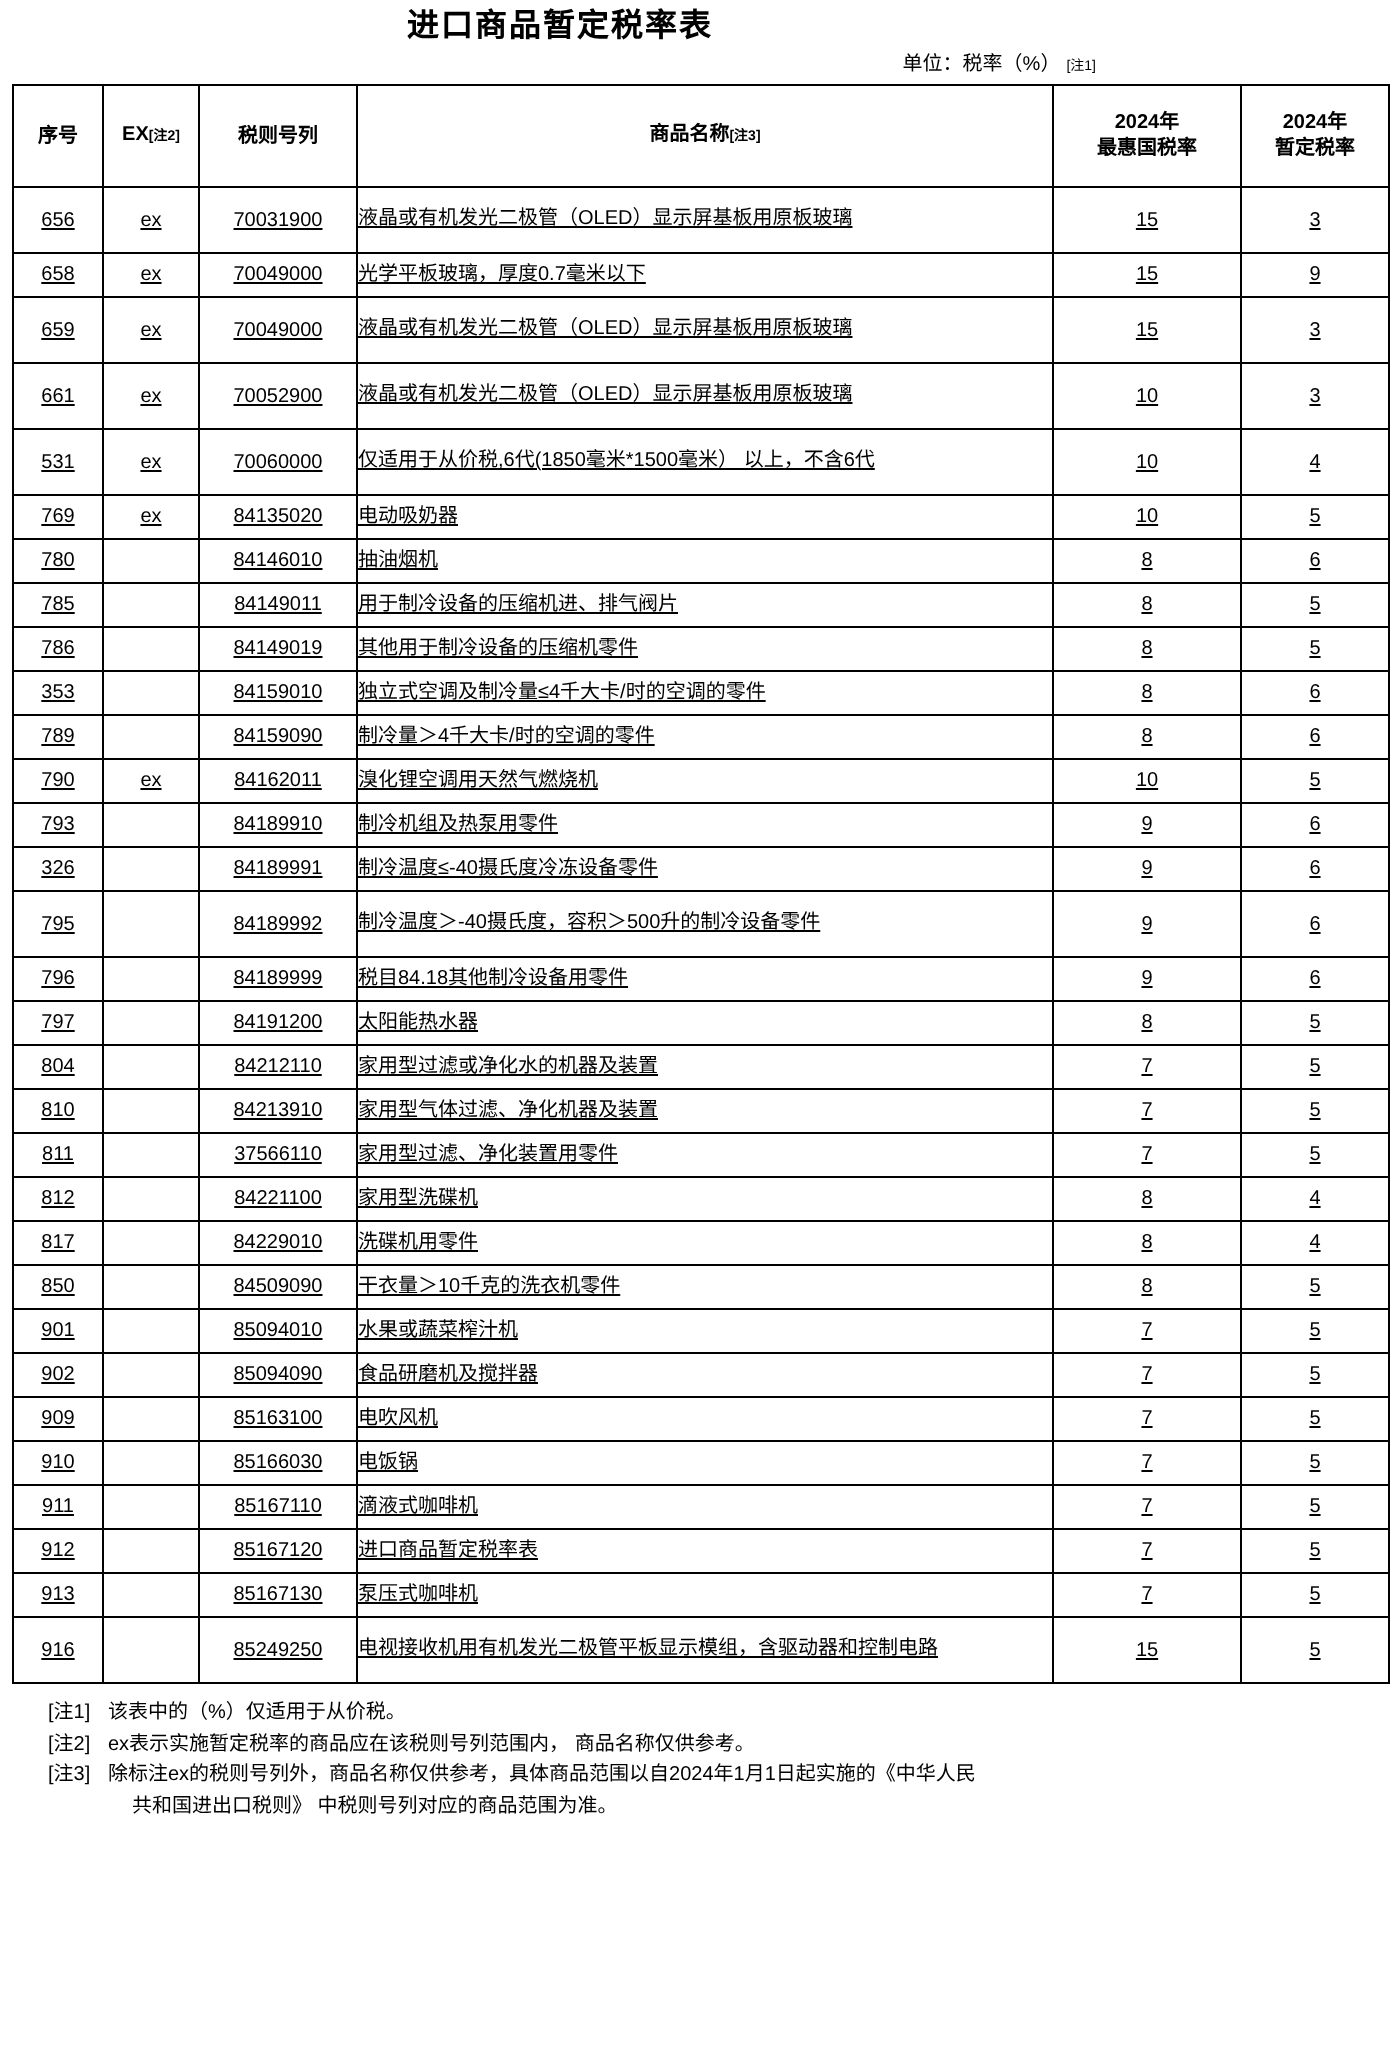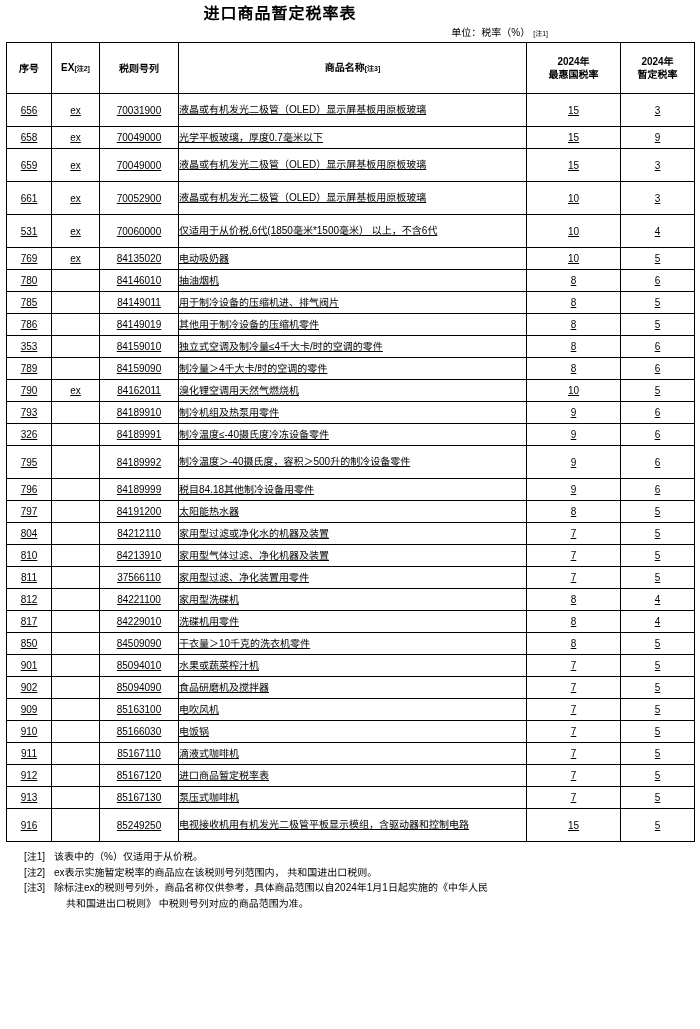--- a/index.html
+++ b/index.html
@@ -416,21 +416,21 @@
           <td class="prov">5</td>
         </tr>
       </tbody>
   </table>
 
   <div class="notes">
     <span class="note">
       <span class="tag">[注1]</span><span>该表中的（%）仅适用于从价税。</span>
     </span>
     <span class="note">
-      <span class="tag">[注2]</span><span>ex表示实施暂定税率的商品应在该税则号列范围内， 共和国进出口税则。</span>
+      <span class="tag">[注2]</span><span>ex表示实施暂定税率的商品应在该税则号列范围内， 商品名称仅供参考。</span>
     </span>
     <span class="note">
       <span class="tag">[注3]</span><span>除标注ex的税则号列外，商品名称仅供参考，具体商品范围以自2024年1月1日起实施的《中华人民</span>
       <span class="cont">共和国进出口税则》 中税则号列对应的商品范围为准。</span>
     </span>
   </div>
 
 </div>
 
 </body></html>

